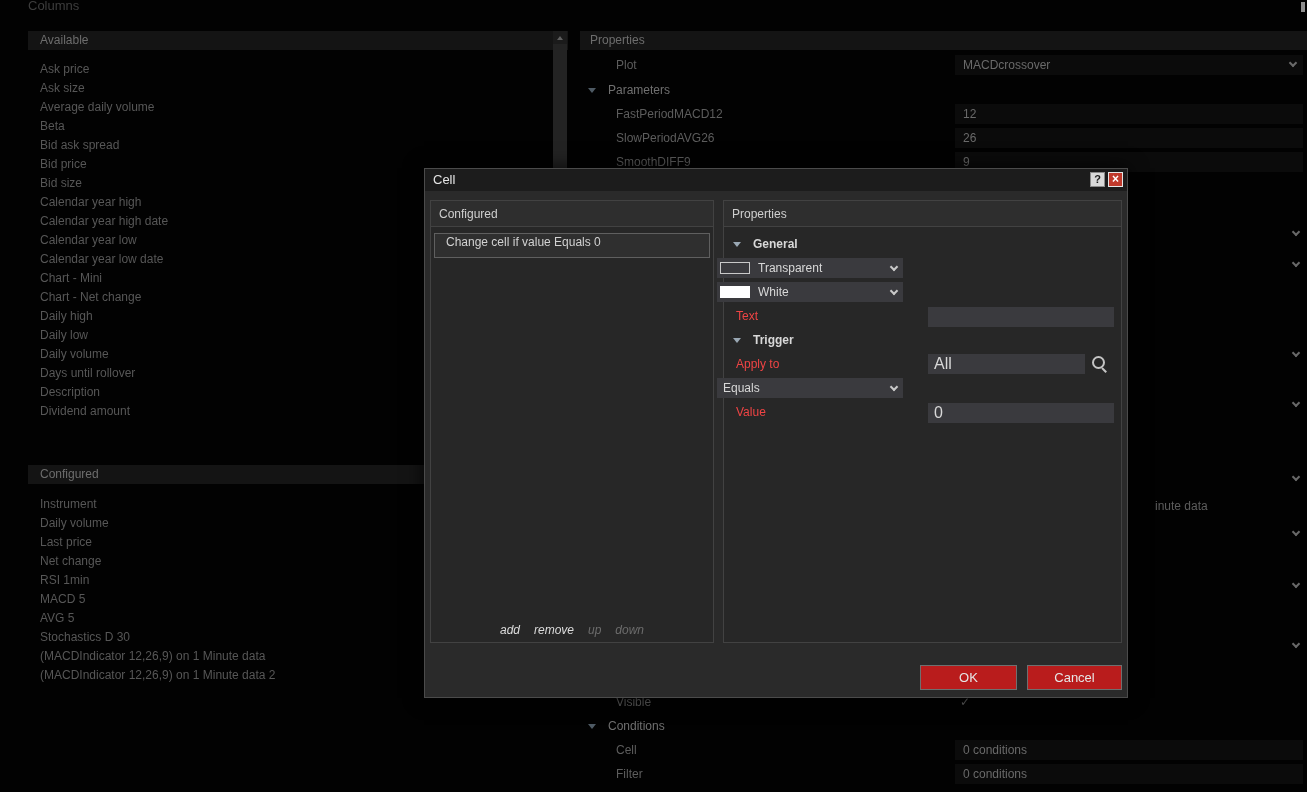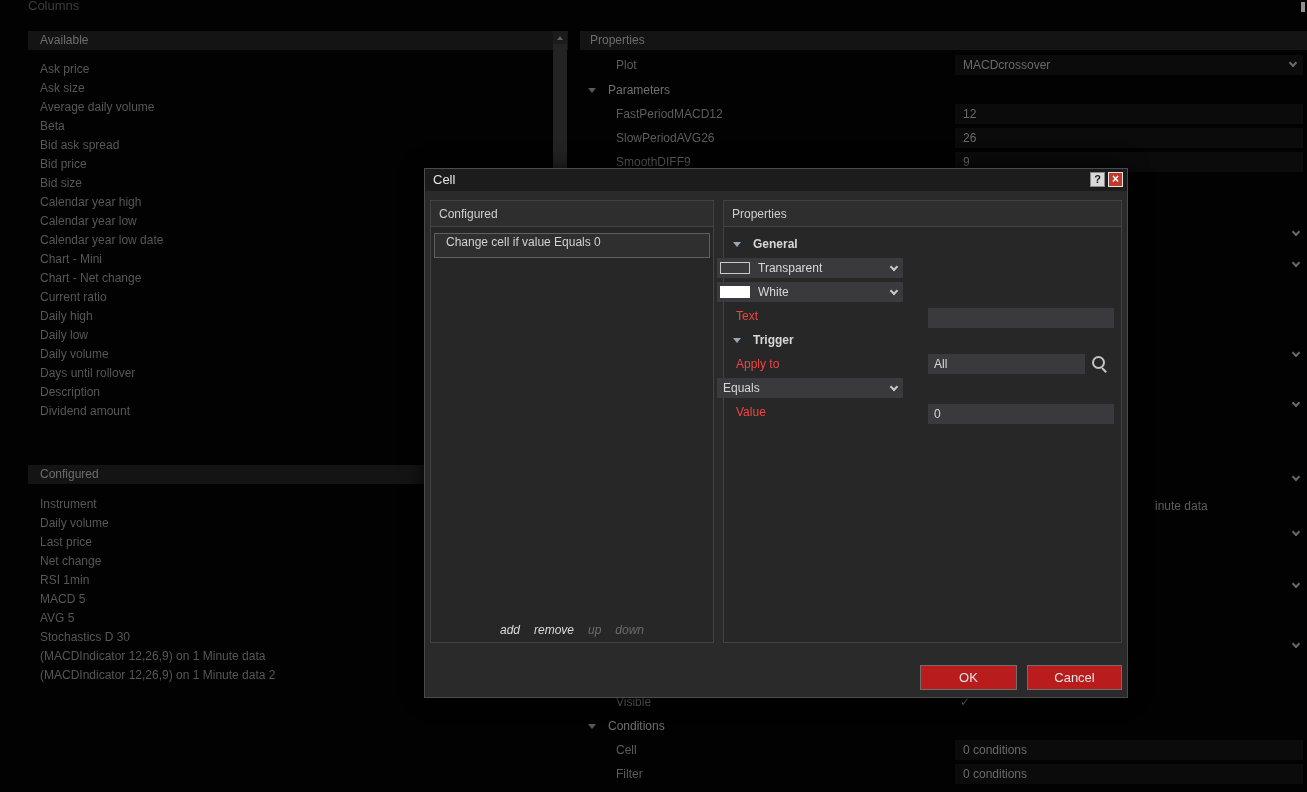--- a/index.html
+++ b/index.html
@@ -57,21 +57,21 @@
   .prop-row .label{position:absolute;left:12px;color:#ef4444}
   .section-tri{position:absolute;left:9px;top:10px;width:0;height:0;border-left:4px solid transparent;border-right:4px solid transparent;border-top:5px solid #9aa8b4}
   .section-label{position:absolute;left:29px;color:#d8d8d8;font-weight:bold}
   .widget{position:absolute;right:7px;top:2px;width:186px;height:20px}
   .dd{background:#3a3a3e;display:flex;align-items:center;position:relative;height:20px}
   .dd .chev{border-color:#c9c9c9;position:absolute;right:6px;top:6px}
   .swatch{width:30px;height:12px;margin-left:3px;flex:0 0 30px}
   .swatch-transparent{border:1px solid #c9c9c9;background:transparent}
   .swatch-white{background:#ffffff}
   .dd-label{margin-left:8px;color:#d8d8d8;font-size:12px}
-  .txt-input{width:100%;height:20px;background:#3a3a3e;border:none;outline:none;color:#d8d8d8;font-size:12px;padding:0 6px;font-family:"Liberation Sans",sans-serif}
+  .txt-input{width:100%;height:20px;background:#3a3a3e;border:none;outline:none;color:#d8d8d8;font-size:16px;padding:0 6px;font-family:"Liberation Sans",sans-serif}
   .apply-wrap{display:flex;align-items:center}
   .apply-wrap .txt-input{width:157px;flex:0 0 157px}
   .magnifier{position:relative;width:20px;height:20px;margin-left:4px}
   .magnifier::before{content:"";position:absolute;left:3px;top:2px;width:9px;height:9px;border:2px solid #c4c4c4;border-radius:50%}
   .magnifier::after{content:"";position:absolute;left:13px;top:13px;width:6px;height:2px;background:#c4c4c4;transform:rotate(45deg);transform-origin:left center}
   .dlg-button{position:absolute;top:496px;height:25px;background:#b91c1c;border:1px solid #6f6f6f;color:#e6e6e6;font-size:13px;text-align:center;line-height:23px;cursor:default}
   #ok-button{left:495px;width:97px}
   #cancel-button{left:602px;width:95px}
 </style>
 </head>
@@ -83,25 +83,25 @@
 <div id="available-header" class="panel-header">Available</div>
 <div id="available-list" class="bg-list">
     <div class="bg-list-item">Ask price</div>
     <div class="bg-list-item">Ask size</div>
     <div class="bg-list-item">Average daily volume</div>
     <div class="bg-list-item">Beta</div>
     <div class="bg-list-item">Bid ask spread</div>
     <div class="bg-list-item">Bid price</div>
     <div class="bg-list-item">Bid size</div>
     <div class="bg-list-item">Calendar year high</div>
+    <div class="bg-list-item">Calendar year high date</div>
     <div class="bg-list-item">Calendar year low</div>
     <div class="bg-list-item">Calendar year low date</div>
     <div class="bg-list-item">Chart - Mini</div>
     <div class="bg-list-item">Chart - Net change</div>
-    <div class="bg-list-item">Current ratio</div>
     <div class="bg-list-item">Daily high</div>
     <div class="bg-list-item">Daily low</div>
     <div class="bg-list-item">Daily volume</div>
     <div class="bg-list-item">Days until rollover</div>
     <div class="bg-list-item">Description</div>
     <div class="bg-list-item">Dividend amount</div>
   </div>
 
 <div id="scrollbar">
   <div id="scroll-up">

